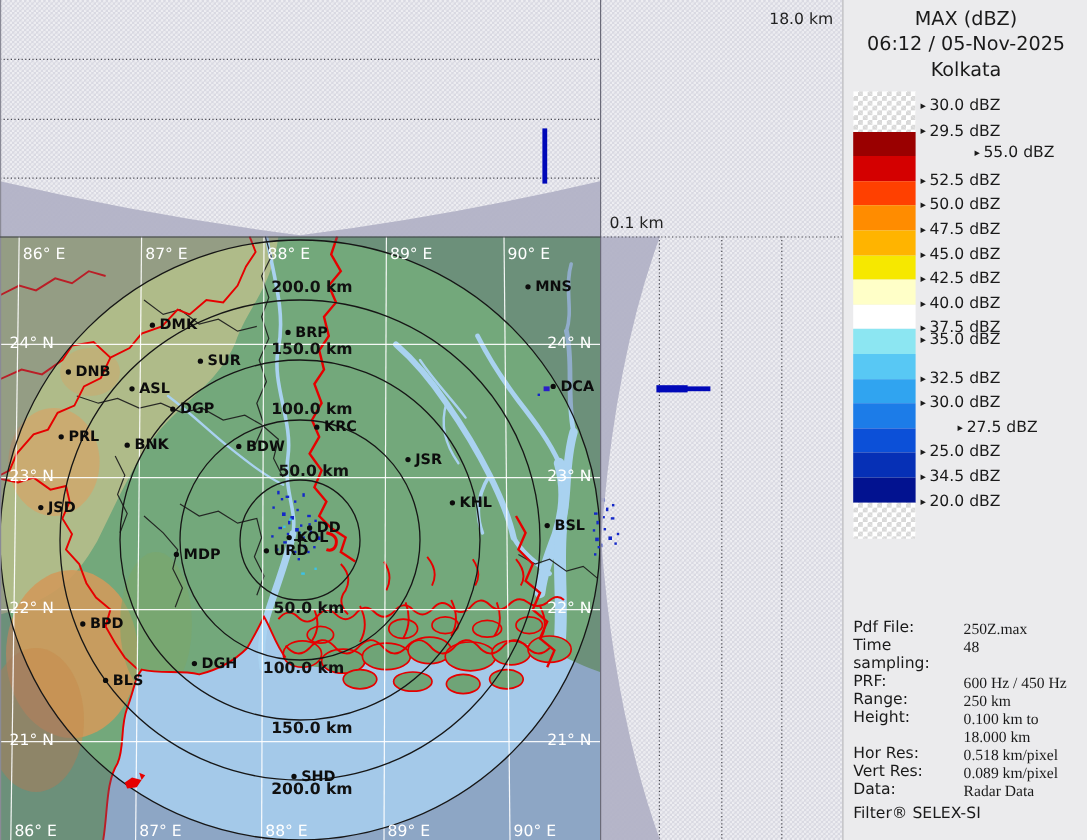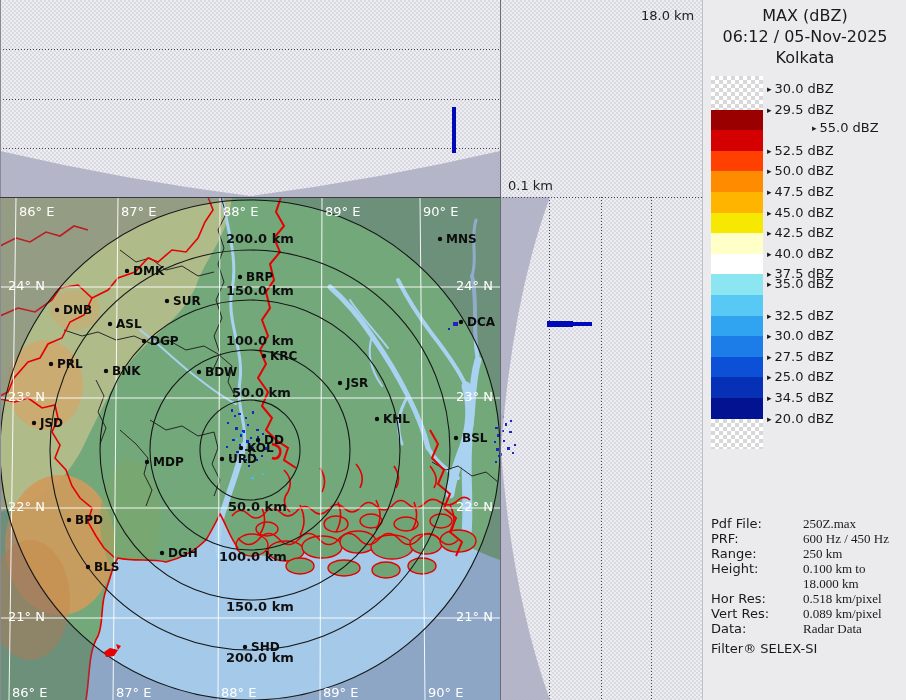--- a/index.html
+++ b/index.html
@@ -354,32 +354,36 @@
         <div class="scale-row" style="top: 142.8px;"><span class="arrow">▸</span><span>52.5 dBZ</span></div>
         <div class="scale-row" style="top: 163.4px;"><span class="arrow">▸</span><span>50.0 dBZ</span></div>
         <div class="scale-row" style="top: 184px;"><span class="arrow">▸</span><span>47.5 dBZ</span></div>
         <div class="scale-row" style="top: 204.6px;"><span class="arrow">▸</span><span>45.0 dBZ</span></div>
         <div class="scale-row" style="top: 225.2px;"><span class="arrow">▸</span><span>42.5 dBZ</span></div>
         <div class="scale-row" style="top: 245.8px;"><span class="arrow">▸</span><span>40.0 dBZ</span></div>
         <div class="scale-row" style="top: 266.4px;"><span class="arrow">▸</span><span>37.5 dBZ</span></div>
         <div class="scale-row" style="top: 276px;"><span class="arrow">▸</span><span>35.0 dBZ</span></div>
         <div class="scale-row" style="top: 307.6px;"><span class="arrow">▸</span><span>32.5 dBZ</span></div>
         <div class="scale-row" style="top: 328.2px;"><span class="arrow">▸</span><span>30.0 dBZ</span></div>
-        <div class="scale-row" style="top: 348.8px;"><span class="arrow">▸</span><span>27.5 dBZ</span></div>
+        <div class="scale-row" style="top: 348.8px; margin-left: 31px;"><span class="arrow">▸</span><span>27.5 dBZ</span></div>
         <div class="scale-row" style="top: 369.4px;"><span class="arrow">▸</span><span>25.0 dBZ</span></div>
         <div class="scale-row" style="top: 390px;"><span class="arrow">▸</span><span>34.5 dBZ</span></div>
         <div class="scale-row" style="top: 410.6px;"><span class="arrow">▸</span><span>20.0 dBZ</span></div>
       </div>
     <div id="meta-block">
       <div id="meta-rows">
           <div class="meta-row">
             <div class="meta-label">Pdf File:</div>
             <div class="meta-value">250Z.max</div>
           </div>
           <div class="meta-row">
+            <div class="meta-label">Time sampling:</div>
+            <div class="meta-value">48</div>
+          </div>
+          <div class="meta-row">
             <div class="meta-label">PRF:</div>
             <div class="meta-value">600 Hz / 450 Hz</div>
           </div>
           <div class="meta-row">
             <div class="meta-label">Range:</div>
             <div class="meta-value">250 km</div>
           </div>
           <div class="meta-row">
             <div class="meta-label">Height:</div>
             <div class="meta-value">0.100 km to</div>

